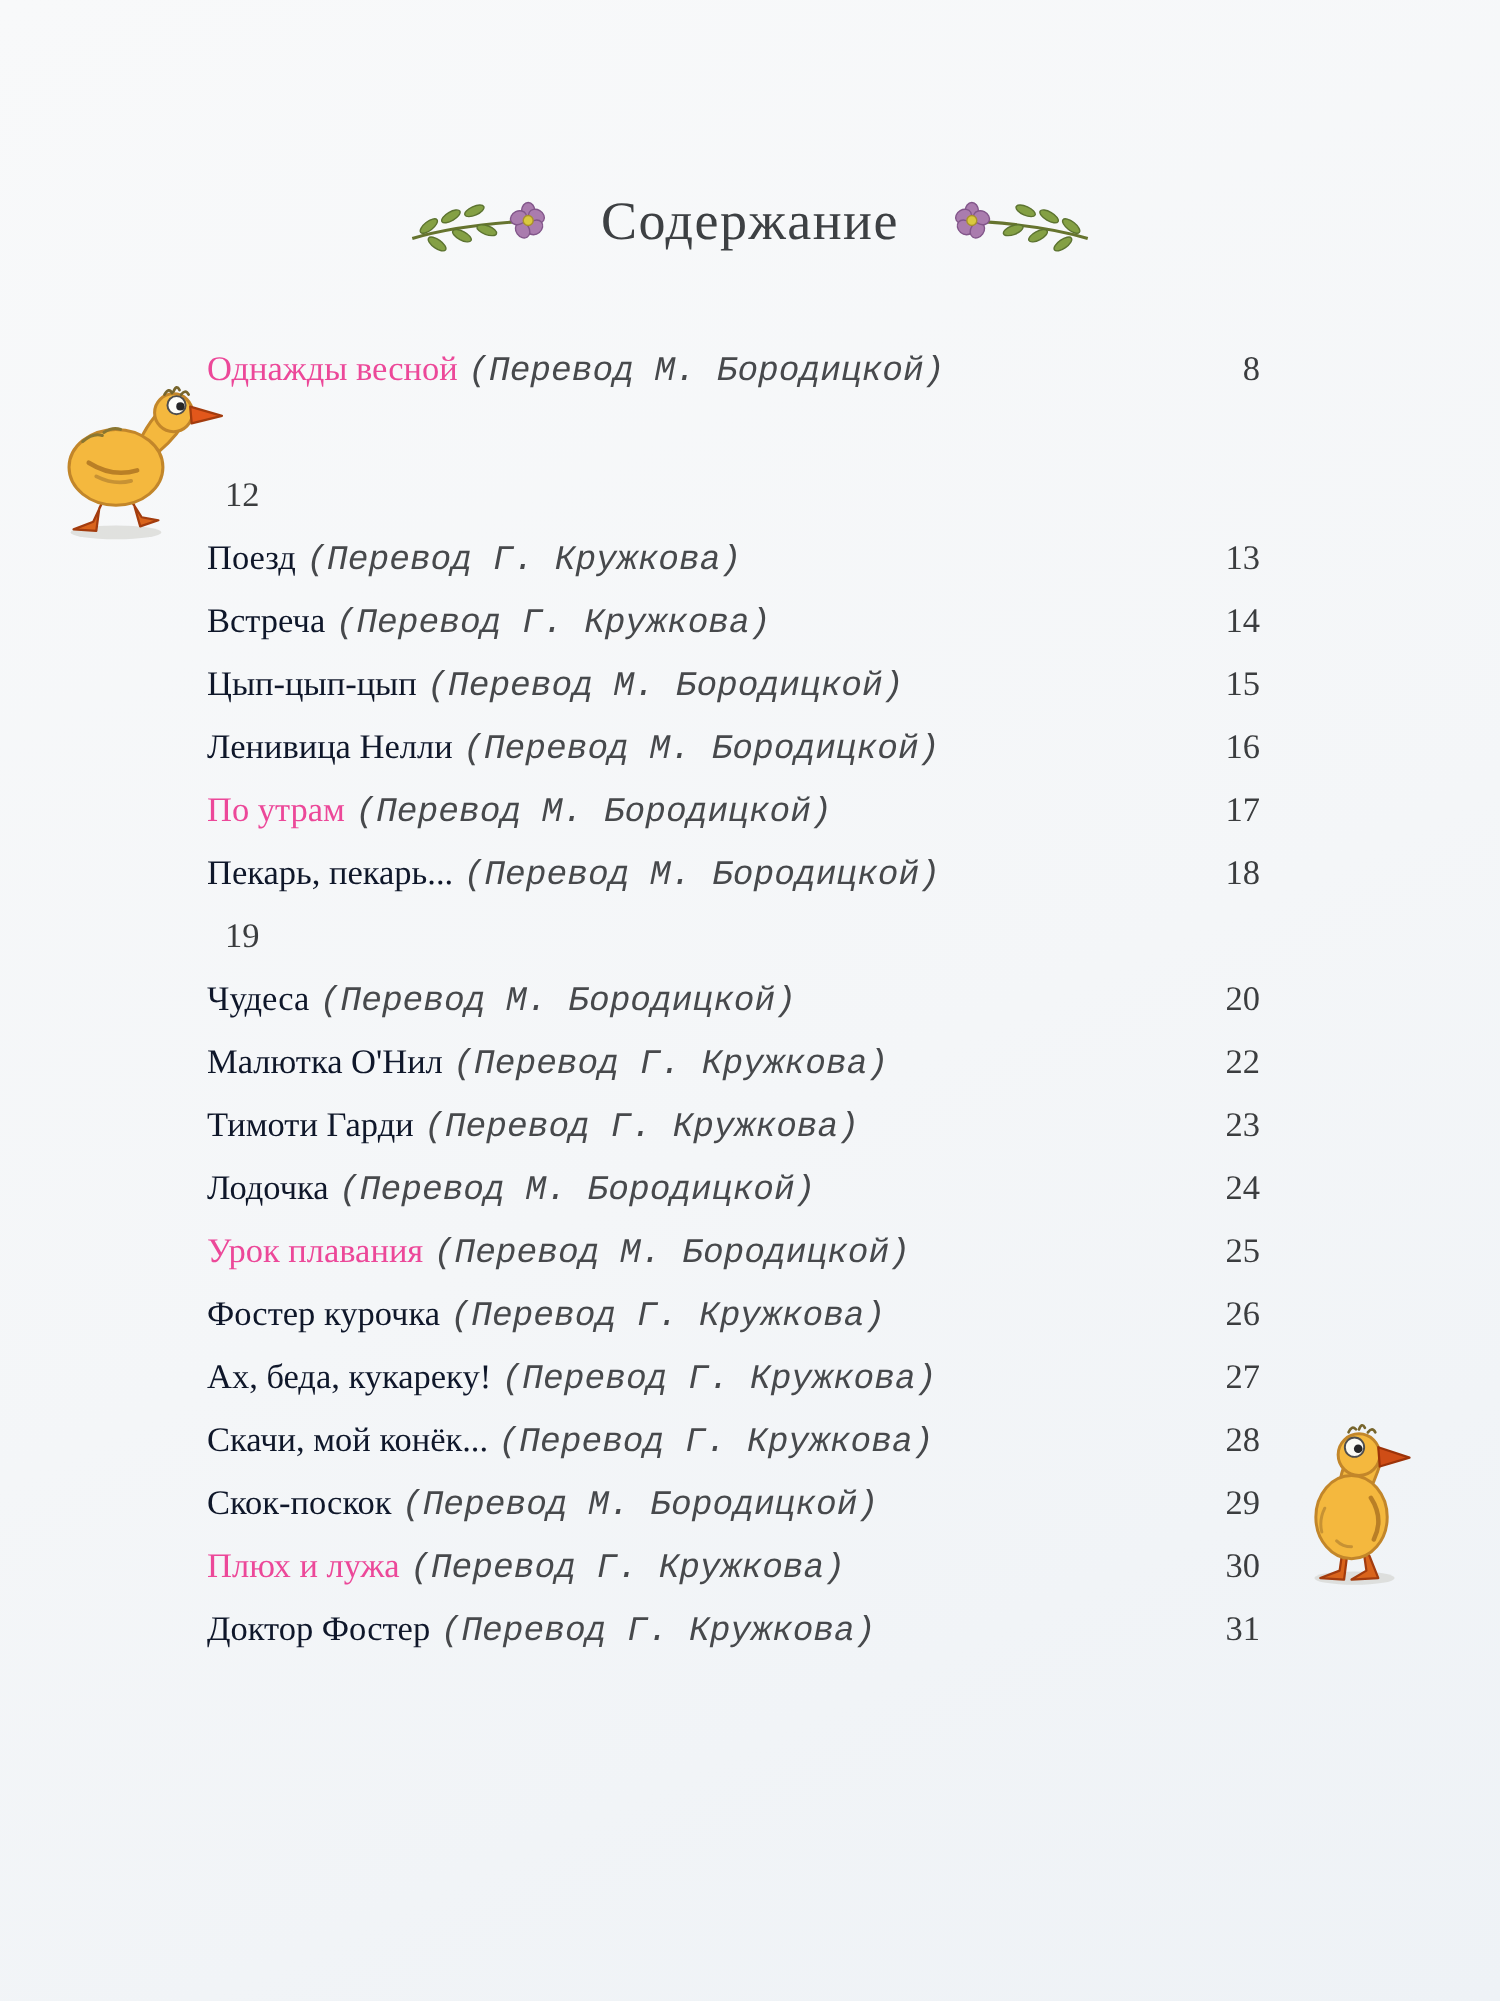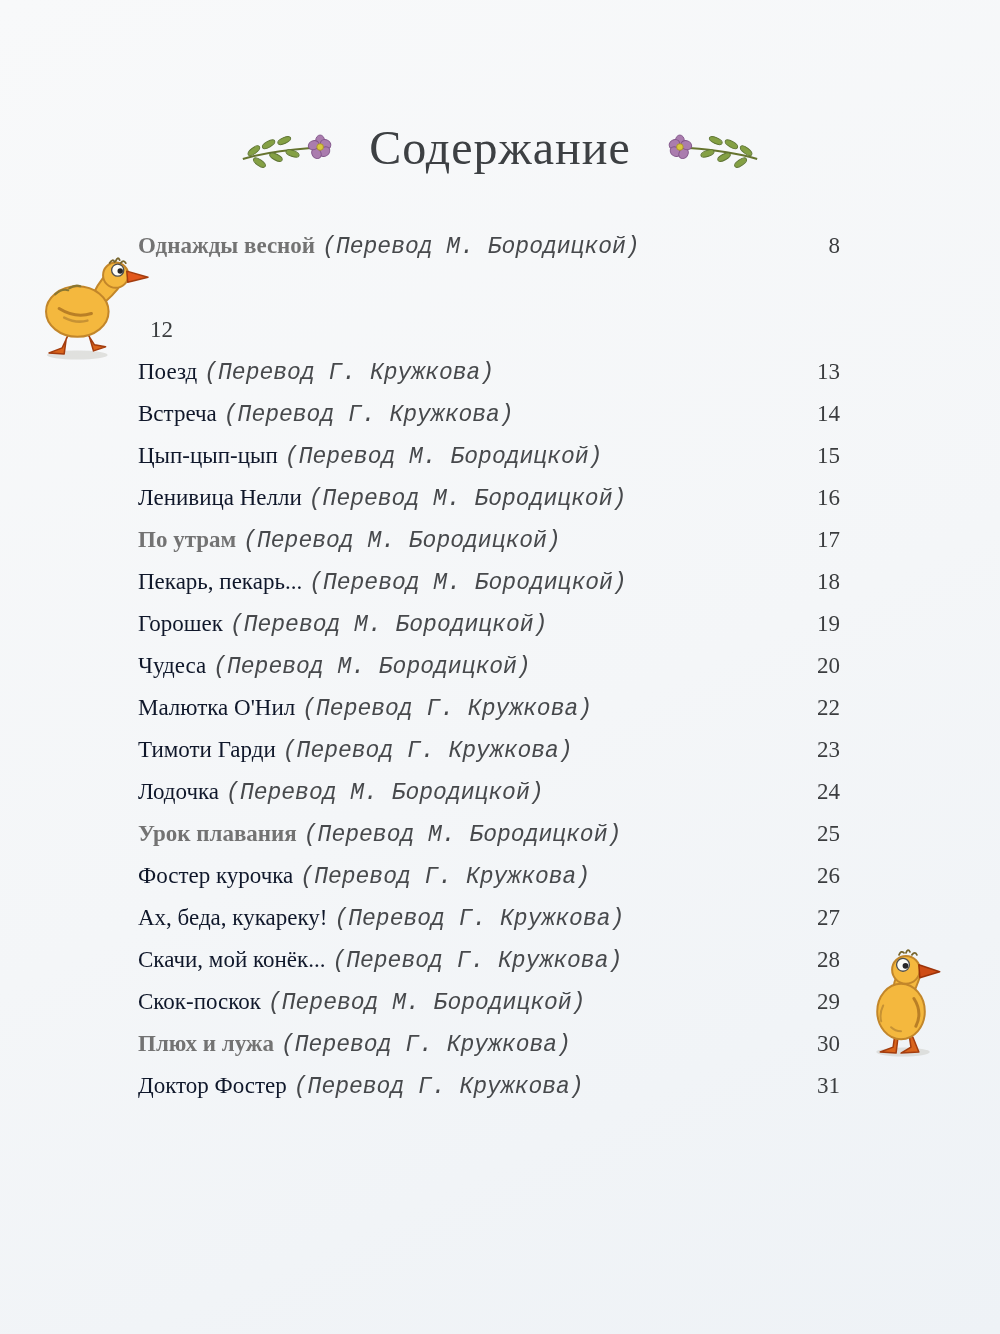--- a/index.html
+++ b/index.html
@@ -9,37 +9,37 @@
     font-family:"Liberation Serif", serif;
     color:#3b3d3f;
     position:relative;
     overflow:hidden;
   }
   .title-row {
     position:absolute; top:110px; left:0; width:1000px; height:74px;
     display:flex; align-items:center; justify-content:center; gap:20px;
   }
   .page-title {
-    font-size:48px; font-weight:400; margin:16px; letter-spacing:1px; color:#3d4043;
+    font-size:36px; font-weight:400; margin:16px; letter-spacing:1px; color:#3d4043;
   }
   .deco { width:92px; height:46px; flex:0 0 auto; }
   .deco-right { transform: scaleX(-1); }
   .toc {
     position:absolute; left:138px; top:225px; width:702px;
     display:flex; flex-direction:column;
   }
   .toc-row {
     height:42px; flex:0 0 42px;
     display:flex; align-items:center; justify-content:space-between;
     font-size:23px; white-space:nowrap;
   }
   .toc-row:first-child { margin-bottom:42px; }
   .entry-text { overflow:hidden; }
   .entry-title { font-weight:400; color:#0f172a; }
-  .entry-title.bold { font-weight:700; color:#737373; }
+  .entry-title.bold { font-weight:400; color:#ec4899; }
   .entry-translator { font-style:italic; margin-left:7px; color:#47494c;font-family:Liberation Mono, monospace; }
   .entry-page { font-size:23px; color:#3b3d3f; padding-left:12px; }
   .duck-left  { position:absolute; left:38px;  top:256px; width:118px; height:106px; }
   .duck-right { position:absolute; left:850px; top:944px; width:106px; height:114px; }
 </style>
 </head>
 <body>
 
 <div class="page">
 
@@ -166,23 +166,20 @@
     </div>
     <div class="entry-page">17</div>
   </div>
       <div class="toc-row">
     <div class="entry-text">
       <span class="entry-title">Пекарь, пекарь...</span><span class="entry-translator">(Перевод М. Бородицкой)</span>
     </div>
     <div class="entry-page">18</div>
   </div>
       <div class="toc-row">
-    <div class="entry-text">
-      <span class="entry-title">Горошек</span><span class="entry-translator">(Перевод М. Бородицкой)</span>
-    </div>
     <div class="entry-page">19</div>
   </div>
       <div class="toc-row">
     <div class="entry-text">
       <span class="entry-title">Чудеса</span><span class="entry-translator">(Перевод М. Бородицкой)</span>
     </div>
     <div class="entry-page">20</div>
   </div>
       <div class="toc-row">
     <div class="entry-text">

